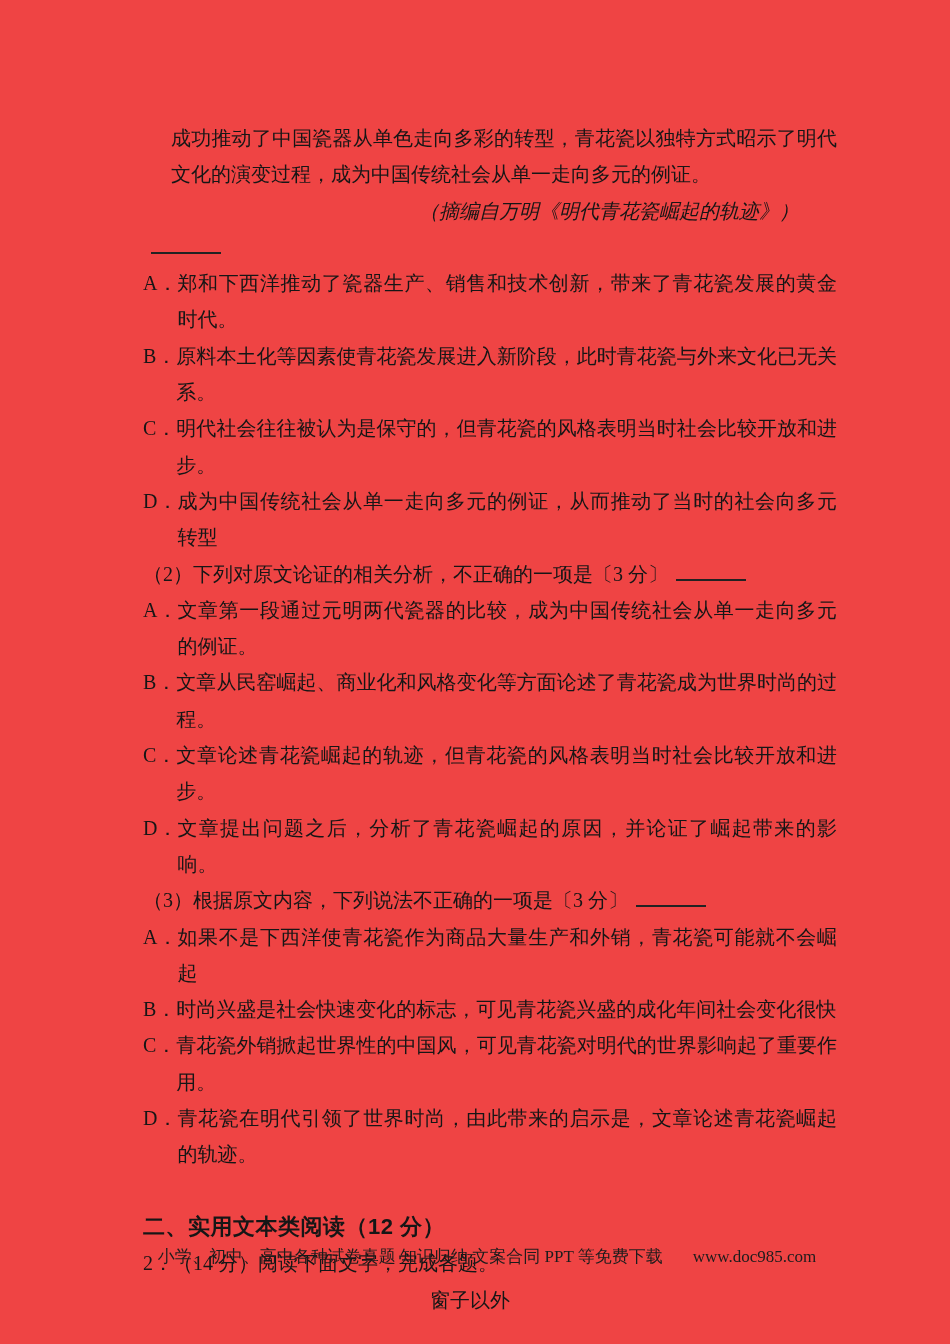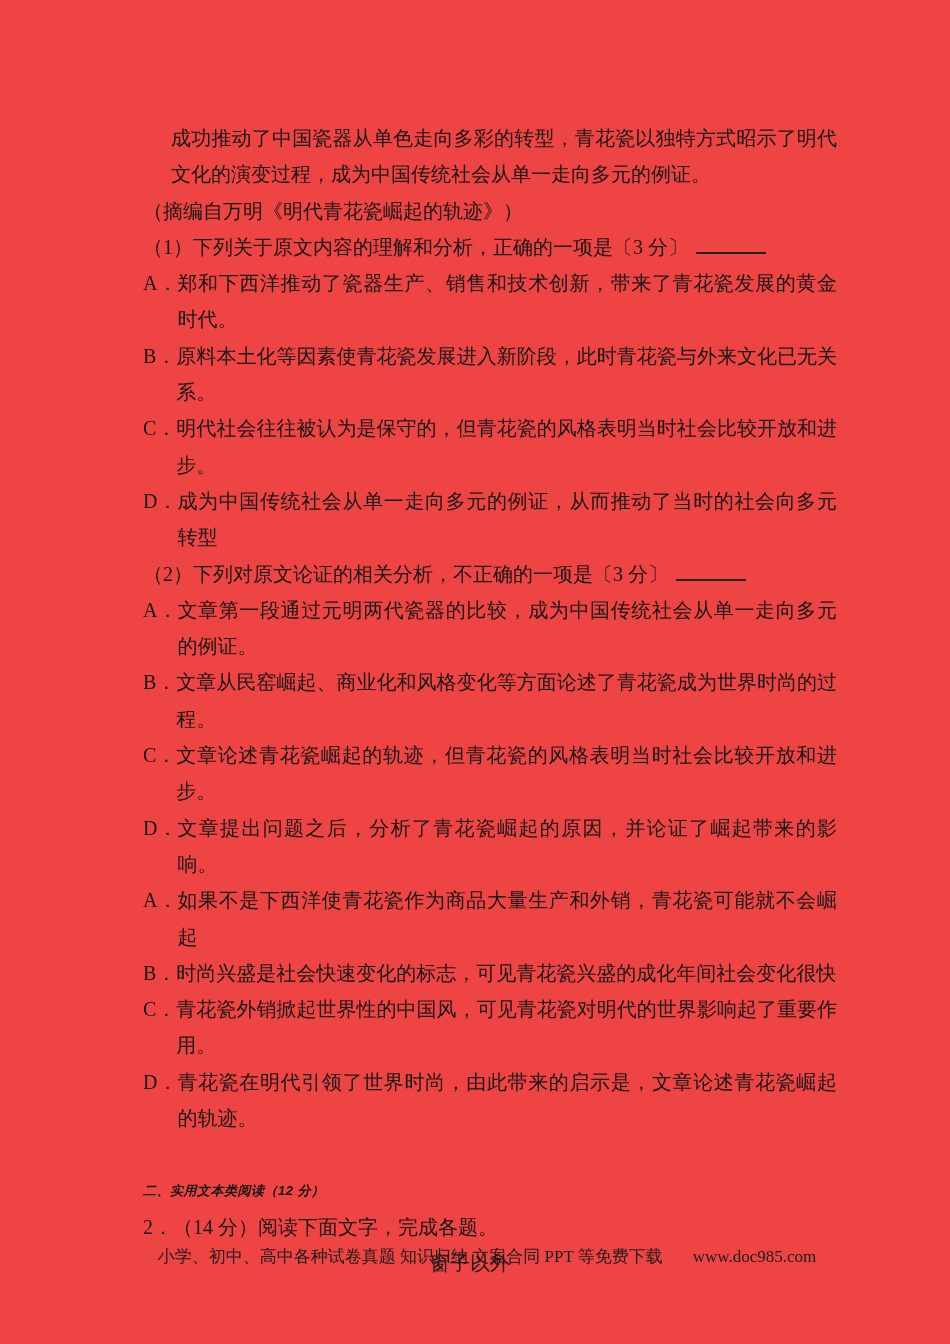--- a/index.html
+++ b/index.html
@@ -19,40 +19,41 @@
     position: absolute;
     top: 120px;
     left: 143px;
     width: 694px;
   }
   .para-tail {
     padding-left: 28px;
     text-align: justify;
   }
   .citation {
+    text-align: right;
     padding-right: 38px;
+    font-style: italic;
   }
   .question-row { white-space: normal; }
   .blank {
     display: inline-block;
     width: 70px;
     height: 4px;
     border-bottom: 2px solid #222222;
     margin-left: 8px;
   }
   .option { display: flex; }
   .option .letter { flex: 0 0 28px; }
   .option .opt-text { flex: 1 1 auto; text-align: justify; }
   .spacer { height: 36.3px; }
   .section-heading {
     font-weight: 700;
     font-family: "Liberation Sans", "DejaVu Sans", sans-serif;
-    font-size: 13px;
+    font-size: 22px;
     letter-spacing: 0.5px;
-    font-style: italic;
   }
   .passage-title {
     text-align: center;
     padding-right: 40px;
   }
   .footer {
     position: absolute;
     top: 1246px;
     left: 12px;
     width: 100%;
@@ -66,21 +67,21 @@
 </head>
 <body>
 
 <div class="page">
   <div class="content">
 
     <p class="para-tail">成功推动了中国瓷器从单色走向多彩的转型，青花瓷以独特方式昭示了明代文化的演变过程，成为中国传统社会从单一走向多元的例证。</p>
     <p class="citation">（摘编自万明《明代青花瓷崛起的轨迹》）</p>
 
     <div class="question-row">
-      <span>（1）下列关于原文内容的理解和分析，正确的一项是〔3 分〕</span><span class="blank"></span>
+      <span class="blank"></span>
     </div>
     <div class="option">
       <span class="letter">A．</span>
       <span class="opt-text">郑和下西洋推动了瓷器生产、销售和技术创新，带来了青花瓷发展的黄金时代。</span>
     </div>
     <div class="option">
       <span class="letter">B．</span>
       <span class="opt-text">原料本土化等因素使青花瓷发展进入新阶段，此时青花瓷与外来文化已无关系。</span>
     </div>
     <div class="option">
@@ -105,20 +106,23 @@
     </div>
     <div class="option">
       <span class="letter">C．</span>
       <span class="opt-text">文章论述青花瓷崛起的轨迹，但青花瓷的风格表明当时社会比较开放和进步。</span>
     </div>
     <div class="option">
       <span class="letter">D．</span>
       <span class="opt-text">文章提出问题之后，分析了青花瓷崛起的原因，并论证了崛起带来的影响。</span>
     </div>
 
+    <div class="question-row">
+      <span>（3）根据原文内容，下列说法不正确的一项是〔3 分〕</span><span class="blank"></span>
+    </div>
     <div class="option">
       <span class="letter">A．</span>
       <span class="opt-text">如果不是下西洋使青花瓷作为商品大量生产和外销，青花瓷可能就不会崛起</span>
     </div>
     <div class="option">
       <span class="letter">B．</span>
       <span class="opt-text">时尚兴盛是社会快速变化的标志，可见青花瓷兴盛的成化年间社会变化很快</span>
     </div>
     <div class="option">
       <span class="letter">C．</span>

